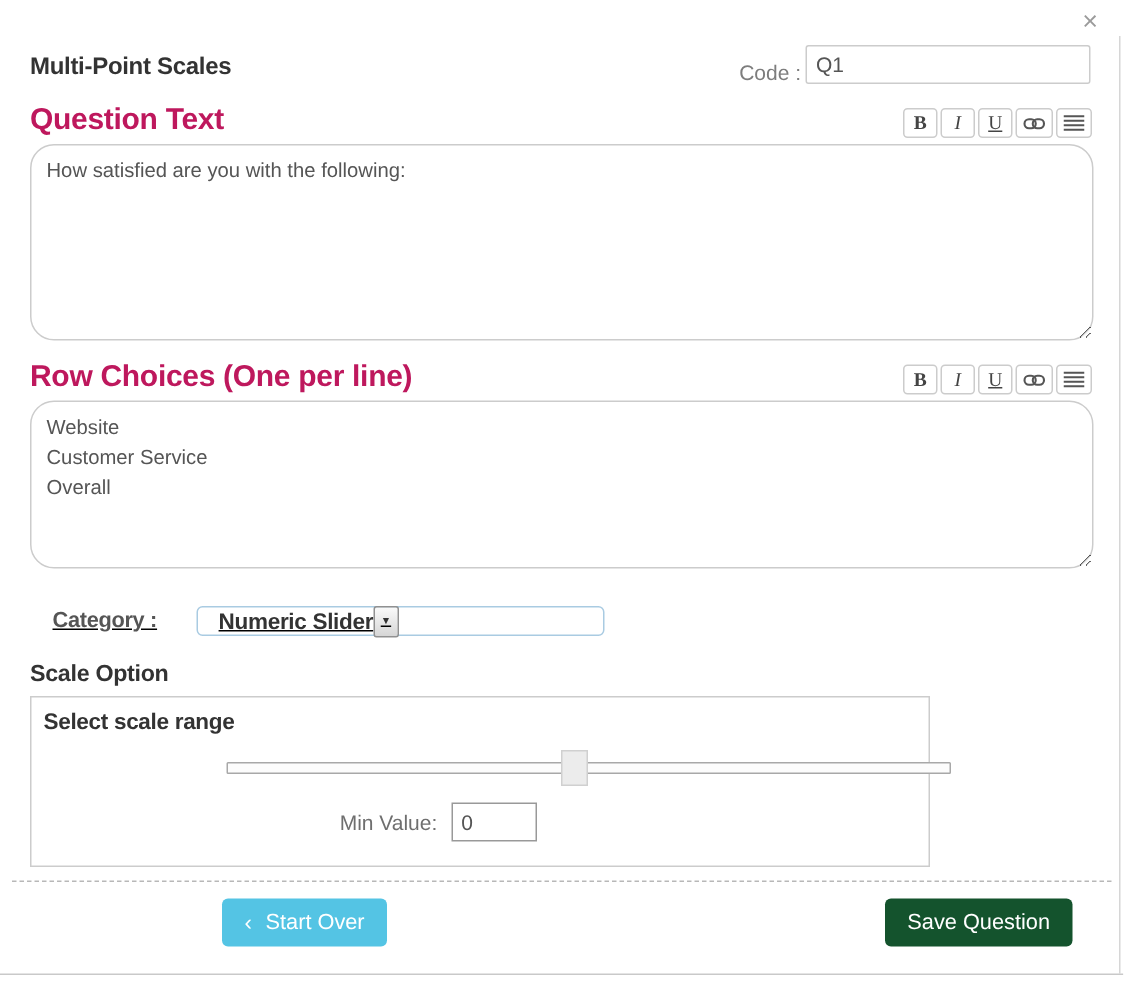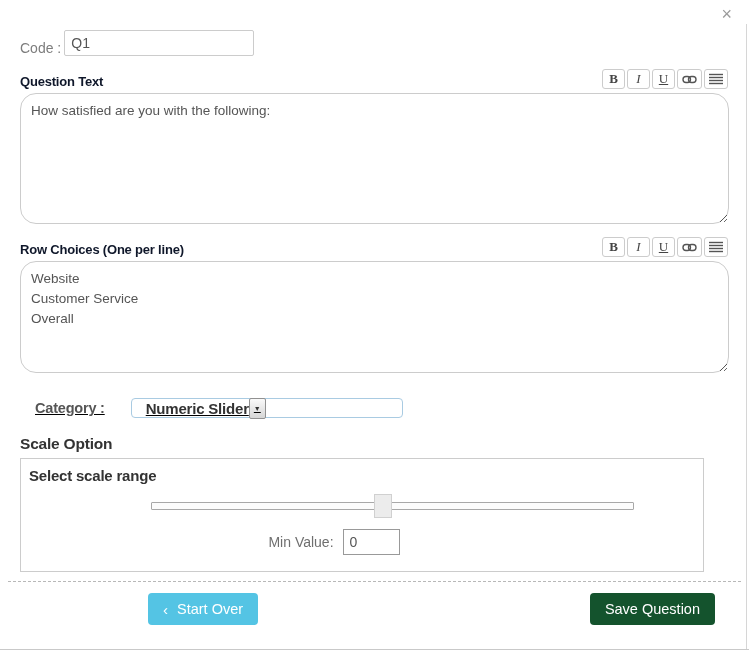--- a/index.html
+++ b/index.html
@@ -10,39 +10,39 @@
   .bottom-line { position:absolute; top:649px; left:0; width:100%; height:1px; background:#c9c9c9; }
 
   .close { position:absolute; top:5px; right:17px; color:#9b9b9b; font-size:18px; line-height:18px; cursor:pointer; }
 
   .header-row { display:flex; justify-content:space-between; align-items:flex-start; padding:30px 22px 0 20px; }
   .title { font-weight:bold; font-size:16px; color:#333; letter-spacing:-0.2px; margin-top:6px; }
   .code-group { display:flex; align-items:flex-end; gap:3px; color:#7d7d7d; font-size:14px; }
   .code-input { width:190px; height:26px; border:1px solid #ccc; border-radius:2px; padding:0 6px; font-size:14px; color:#555; outline:none; font-family:"Liberation Sans",sans-serif; }
 
   .section-row { display:flex; justify-content:space-between; align-items:flex-end; padding:0 21px 0 20px; margin-top:13px; }
-  .section-title { font-weight:bold; font-size:13px; color:#0f172a; letter-spacing:-0.2px; }
+  .section-title { font-weight:bold; font-size:20px; color:#be185d; letter-spacing:-0.2px; }
   .toolbar { display:flex; gap:2px; }
   .tb-btn { min-width:23px; height:20px; border:1px solid #ccc; border-radius:3px; background:#fff; display:flex; align-items:center; justify-content:center; font-family:"Liberation Serif", serif; font-size:13px; color:#444; padding:0 4px; cursor:pointer; }
   .tb-bold { font-weight:bold; }
   .tb-italic { font-style:italic; }
   .tb-underline { text-decoration:underline; }
 
   .bigtext { display:block; width:709px; margin:4px 20px 0 20px; border:1px solid #ccc; border-radius:16px; padding:7px 10px; font-size:13.5px; color:#555; font-family:"Liberation Sans", sans-serif; line-height:20px; resize:both; outline:none; }
   .qtext { height:131px; }
   .rowchoices { height:112px; }
 
   .category-row { display:flex; align-items:center; margin:25px 0 0 35px; gap:26px;text-decoration:underline; }
   .category-label { font-weight:bold; color:#555; font-size:14.5px; letter-spacing:-0.2px; }
   .select { width:272px; height:20px; border:1px solid #a9cbe2; border-radius:4px; background:#fff; display:flex; align-items:center; justify-content:flex-start; padding:0 6px 0 14px; cursor:pointer; }
   .select-value { font-weight:bold; font-size:15px; color:#333; letter-spacing:-0.2px; }
   .select-arrow { width:17px; height:21px; border:1px solid #919191; border-radius:2px; background:linear-gradient(#fafafa,#d6d6d6); display:flex; align-items:center; justify-content:center; font-size:7px; color:#333; }
 
   .scale-heading { margin:17px 0 0 20px; font-weight:bold; font-size:15.5px; color:#333; letter-spacing:-0.2px; }
-  .scale-panel { position:relative; margin:5px 20px 0 20px; width:684px; height:114px; border:1px solid #ccc; }
+  .scale-panel { position:relative; margin:5px 20px 0 20px; width:600px; height:114px; border:1px solid #ccc; }
   .panel-heading { font-weight:bold; font-size:15px; color:#333; margin:8px 0 0 8px; letter-spacing:-0.2px; }
   .slider-track { position:absolute; left:130px; top:43px; width:483px; height:8px; border:1px solid #a8a8a8; background:#fcfcfc; border-radius:1px; cursor:pointer; }
   .slider-handle { position:absolute; top:-9px; width:18px; height:24px; background:#ececec; border:1px solid #d0d0d0; cursor:grab; }
   .minmax-row { position:absolute; left:10px; right:66px; top:70px; display:flex; justify-content:flex-end; align-items:center;flex-direction:column; }
   .mm-group { display:flex; align-items:center; gap:9px; color:#6f6f6f; font-size:14px; }
   .mm-input { width:57px; height:26px; border:1px solid #999; padding:0 6px; font-size:14px; color:#555; outline:none; font-family:"Liberation Sans",sans-serif; }
 
   .dashed { border-top:1px dashed #b8b8b8; margin:9px 8px 0 8px; }
   .footer { display:flex; justify-content:space-between; align-items:center; padding:11px 34px 0 148px; }
   .btn { border:none; border-radius:4px; color:#fff; font-size:14.5px; padding:0 15px; height:32px; cursor:pointer; font-family:"Liberation Sans",sans-serif; display:flex; align-items:center; }
@@ -51,20 +51,21 @@
 </style>
 </head>
 <body>
 
 <div class="dialog">
   <div class="right-line"></div>
   <div class="bottom-line"></div>
   <span class="close">×</span>
 
   <div class="header-row">
+    <div class="title">Multi-Point Scales</div>
     <div class="code-group">
       <span>Code :</span>
       <input class="code-input" value="Q1" style="">
     </div>
   </div>
 
   <div class="section-row">
     <div class="section-title">Question Text</div>
     <div class="toolbar">
       <span class="tb-btn tb-bold">B</span>

